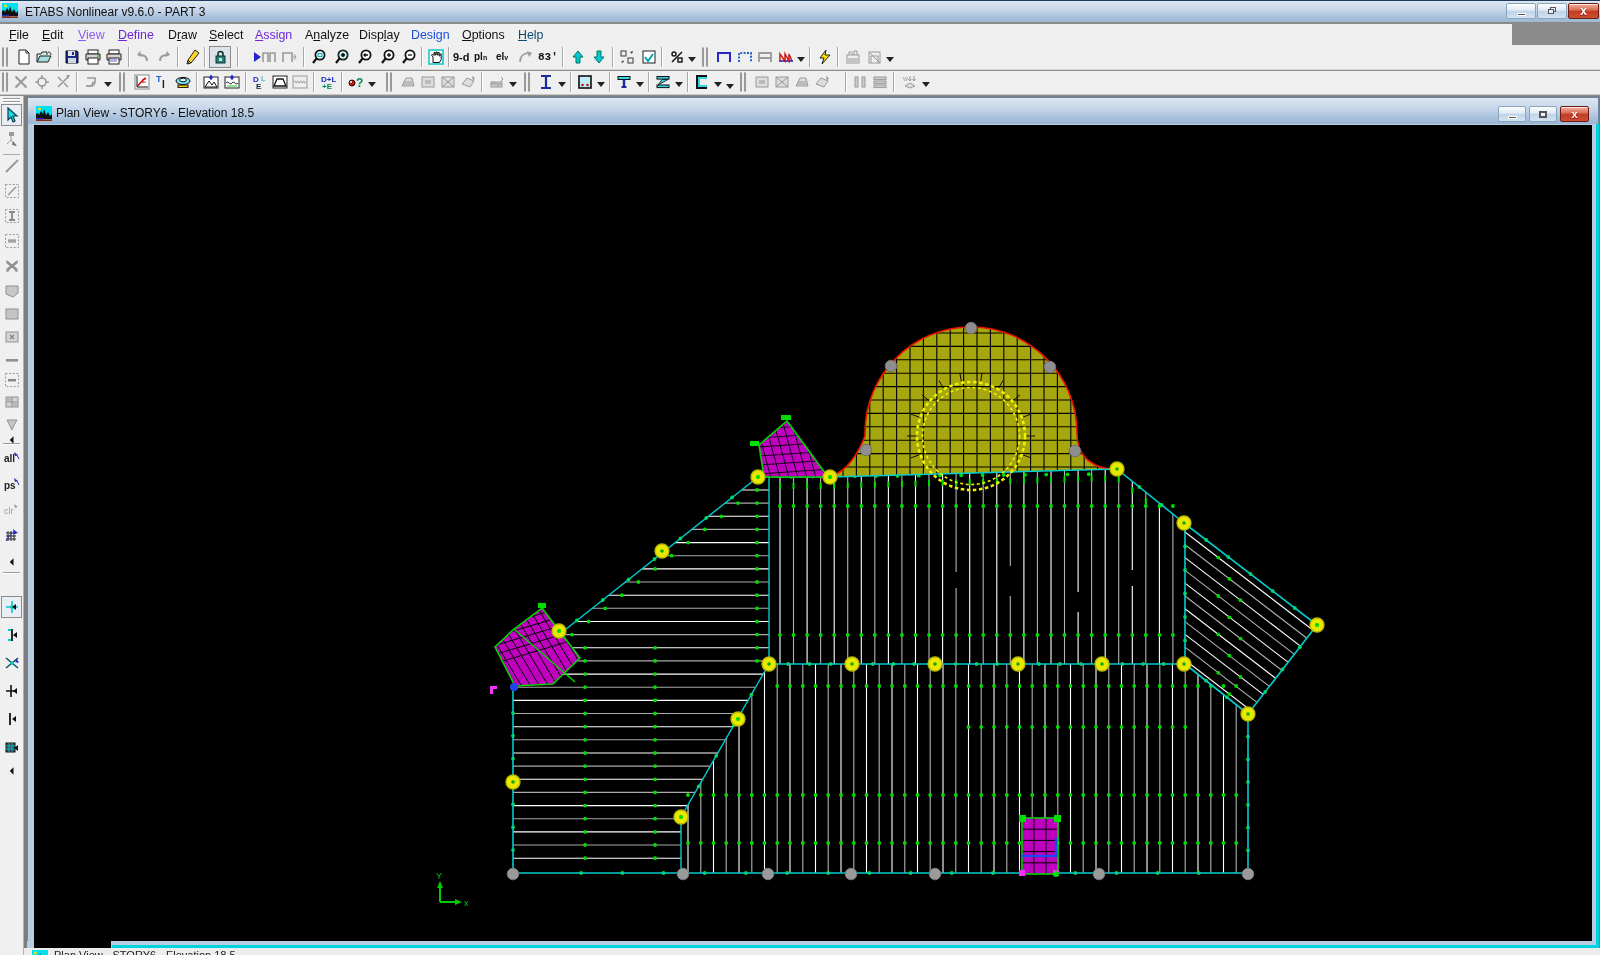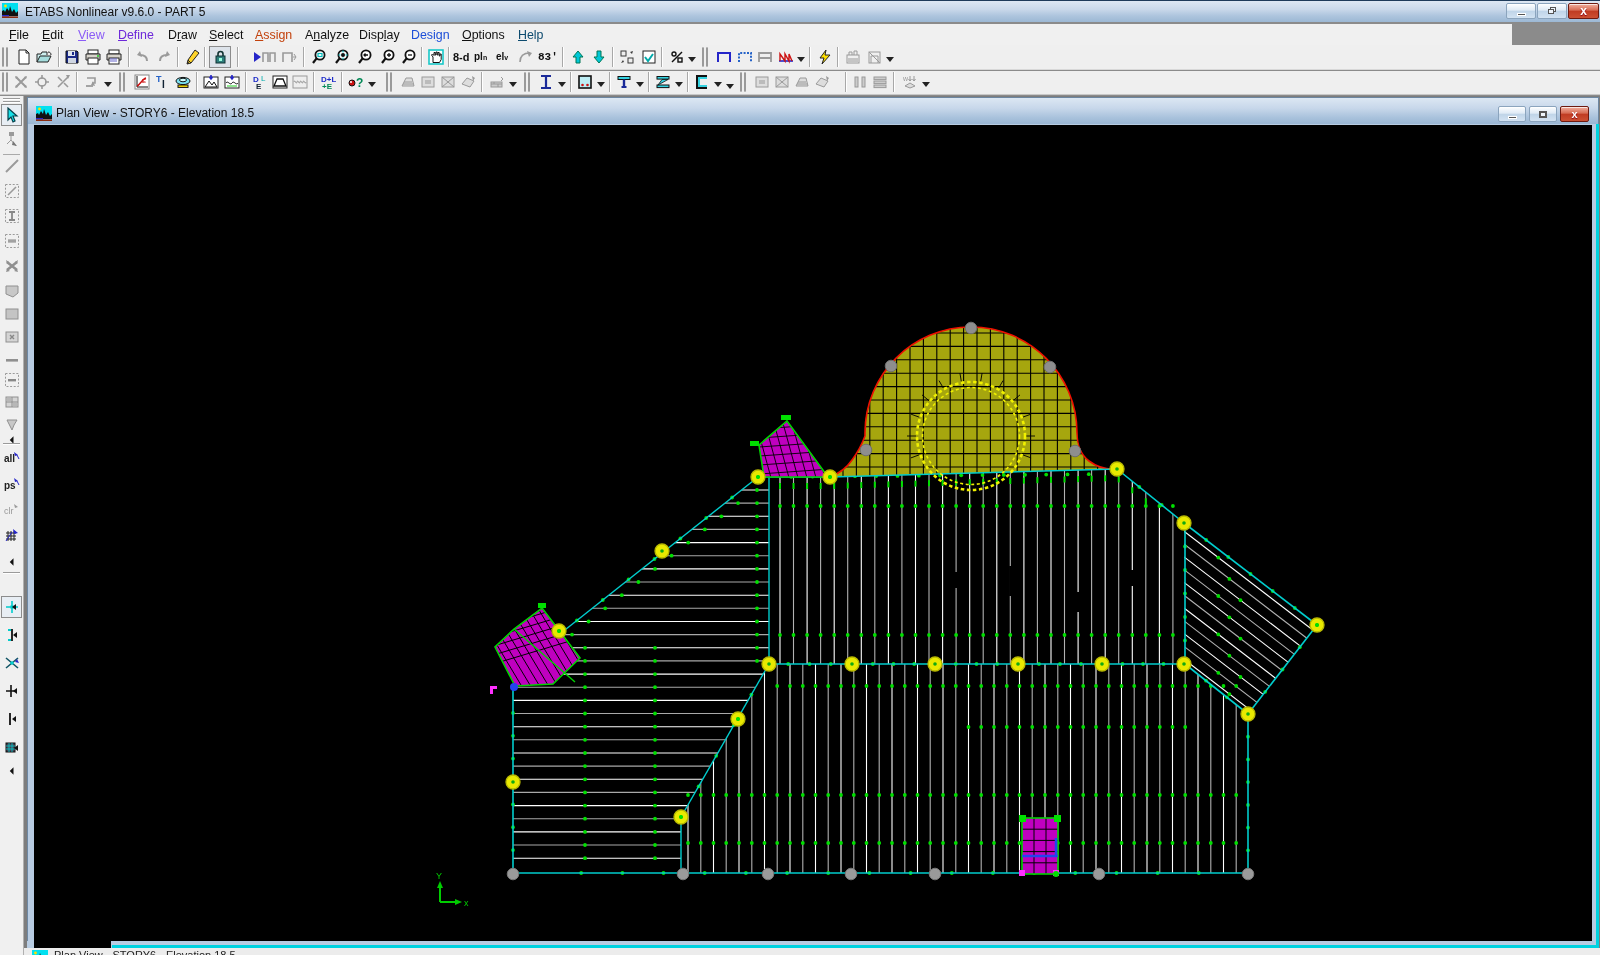--- a/index.html
+++ b/index.html
@@ -25,42 +25,42 @@
 </style></head>
 <body>
 <div id="titlebar">
  <div style="position:absolute;left:2px;top:1px"><svg width="16" height="16" viewBox="0 0 16 16">
         <rect x="0" y="1" width="16" height="13" fill="#00e0f0"></rect>
         <circle cx="3.5" cy="4" r="1.4" fill="#ffe000"></circle>
         <path d="M0 14V9l2-1 1 2 2-4 2 3 1-5 2 6 2-3 2 4 2-2v5z" fill="#111"></path>
         <rect x="0" y="13" width="7" height="1.6" fill="#2525c8"></rect>
         <rect x="0" y="14.4" width="16" height="1.6" fill="#8b2c10"></rect>
       </svg></div>
- <div class="t12" style="position:absolute;left:25px;top:4px">ETABS Nonlinear v9.6.0 - PART 5</div>
+ <div class="t12" style="position:absolute;left:25px;top:4px">ETABS Nonlinear v9.6.0 - PART 3</div>
  <div style="position:absolute;left:1506px;top:2px;width:30px;height:16px;background:linear-gradient(180deg,#fdfeff 0%,#dfeaf5 45%,#bfd4e8 50%,#d2e2f2 100%);border:1px solid #8ba4bd;border-radius:2px;display:flex;align-items:center;justify-content:center;box-shadow:inset 0 1px 0 rgba(255,255,255,.7)">
       <span style="display:inline-block;width:9px;height:3px;background:#555;border:1px solid #fff;margin-top:6px"></span>
     </div>
     <div style="position:absolute;left:1537px;top:2px;width:30px;height:16px;background:linear-gradient(180deg,#fdfeff 0%,#dfeaf5 45%,#bfd4e8 50%,#d2e2f2 100%);border:1px solid #8ba4bd;border-radius:2px;display:flex;align-items:center;justify-content:center;box-shadow:inset 0 1px 0 rgba(255,255,255,.7)">
       <span style="display:inline-block;position:relative;width:9px;height:8px;">
         <span style="position:absolute;left:2px;top:0;width:6px;height:5px;border:1.5px solid #555;background:#eef4fb"></span>
         <span style="position:absolute;left:0;top:2px;width:6px;height:5px;border:1.5px solid #555;background:#eef4fb"></span>
       </span>
     </div>
     <div style="position:absolute;left:1568px;top:2px;width:31px;height:16px;background:linear-gradient(180deg,#f2b0a0 0%,#d66a52 45%,#c03b22 50%,#cc5033 100%);border:1px solid #6e1a10;border-radius:2px;display:flex;align-items:center;justify-content:center;box-shadow:inset 0 1px 0 rgba(255,255,255,.7)">
       <span style="color:#fff;font:bold 12px 'Liberation Sans';text-shadow:0 1px 1px #801;">x</span>
     </div>
 </div>
 <div id="menubar">
     <div style="position:absolute;left:9px;top:4px;font:12.4px 'Liberation Sans';color:#111"><span style="text-decoration:underline">F</span>ile</div>
     <div style="position:absolute;left:42px;top:4px;font:12.4px 'Liberation Sans';color:#111"><span style="text-decoration:underline">E</span>dit</div>
     <div style="position:absolute;left:78px;top:4px;font:12.4px 'Liberation Sans';color:#8b5cf6"><span style="text-decoration:underline">V</span>iew</div>
     <div style="position:absolute;left:118px;top:4px;font:12.4px 'Liberation Sans';color:#6d28d9"><span style="text-decoration:underline">D</span>efine</div>
     <div style="position:absolute;left:168px;top:4px;font:12.4px 'Liberation Sans';color:#111">D<span style="text-decoration:underline">r</span>aw</div>
     <div style="position:absolute;left:209px;top:4px;font:12.4px 'Liberation Sans';color:#111"><span style="text-decoration:underline">S</span>elect</div>
-    <div style="position:absolute;left:255px;top:4px;font:12.4px 'Liberation Sans';color:#c2410c"><span style="text-decoration:underline">A</span>ssign</div>
+    <div style="position:absolute;left:255px;top:4px;font:12.4px 'Liberation Sans';color:#6d28d9"><span style="text-decoration:underline">A</span>ssign</div>
     <div style="position:absolute;left:305px;top:4px;font:12.4px 'Liberation Sans';color:#111">A<span style="text-decoration:underline">n</span>alyze</div>
     <div style="position:absolute;left:359px;top:4px;font:12.4px 'Liberation Sans';color:#111">Disp<span style="text-decoration:underline">l</span>ay</div>
     <div style="position:absolute;left:411px;top:4px;font:12.4px 'Liberation Sans';color:#1d4ed8">Desi<span style="text-decoration:underline">g</span>n</div>
     <div style="position:absolute;left:462px;top:4px;font:12.4px 'Liberation Sans';color:#111"><span style="text-decoration:underline">O</span>ptions</div>
     <div style="position:absolute;left:518px;top:4px;font:12.4px 'Liberation Sans';color:#0c4a6e"><span style="text-decoration:underline">H</span>elp</div>
   </div>
 <div id="tb1"></div>
 <div id="tb2"></div>
 <div style="position:absolute;left:2px;top:47px;width:2px;height:20px;background:#cdcdcd;border:1px solid #9a9a9a;border-radius:1px"></div>
 <div style="position:absolute;left:6px;top:47px;width:2px;height:20px;background:#cdcdcd;border:1px solid #9a9a9a;border-radius:1px"></div>
@@ -159,21 +159,21 @@
     <path d="M5.6 9.4L2 14" stroke="#111" stroke-width="2.2"></path>
   </svg>
 <div style="position:absolute;left:421px;top:47px;width:1px;height:20px;background:#a8a8a8"></div>
 <div style="position:absolute;left:422px;top:47px;width:1px;height:20px;background:#fff"></div>
 <svg style="position:absolute;left:428px;top:49px;" width="16" height="16" viewBox="0 0 16 16">
     <rect x="1" y="1" width="14" height="14" fill="#fff" stroke="#18c8c8" stroke-width="1.6"></rect>
     <path d="M5 13.5V8L3.5 6l1-1L6 6.5V3.5h1.2V6h.8V3h1.2v3h.8V3.5h1.2V7h.8V5h1.2v5.5L11.5 13.5z" fill="#fff" stroke="#111" stroke-width="1"></path>
   </svg>
 <div style="position:absolute;left:448px;top:47px;width:1px;height:20px;background:#a8a8a8"></div>
 <div style="position:absolute;left:449px;top:47px;width:1px;height:20px;background:#fff"></div>
-<div style="position:absolute;left:453px;top:51px;font:bold 11px 'Liberation Sans';color:#111">8-d</div>
+<div style="position:absolute;left:453px;top:51px;font:bold 11px 'Liberation Sans';color:#111">9-d</div>
 <div style="position:absolute;left:474px;top:51px;font:bold 10px 'Liberation Sans';color:#111">pl<span style="font-size:7px">n</span></div>
 <div style="position:absolute;left:496px;top:51px;font:bold 10px 'Liberation Sans';color:#111">el<span style="font-size:7px">v</span></div>
 <svg style="position:absolute;left:518px;top:49px;" width="16" height="16" viewBox="0 0 16 16">
     <path d="M2 13c0-6 4-9 10-9" fill="none" stroke="#9a9a9a" stroke-width="1.6"></path>
     <path d="M9 2l5 2-3 4z" fill="#9a9a9a"></path>
   </svg>
 <div style="position:absolute;left:538px;top:51px;font:bold 11px 'Liberation Mono';color:#111">83'</div>
 <div style="position:absolute;left:562px;top:47px;width:1px;height:20px;background:#a8a8a8"></div>
 <div style="position:absolute;left:563px;top:47px;width:1px;height:20px;background:#fff"></div>
 <svg style="position:absolute;left:570px;top:49px;" width="16" height="16" viewBox="0 0 16 16">

